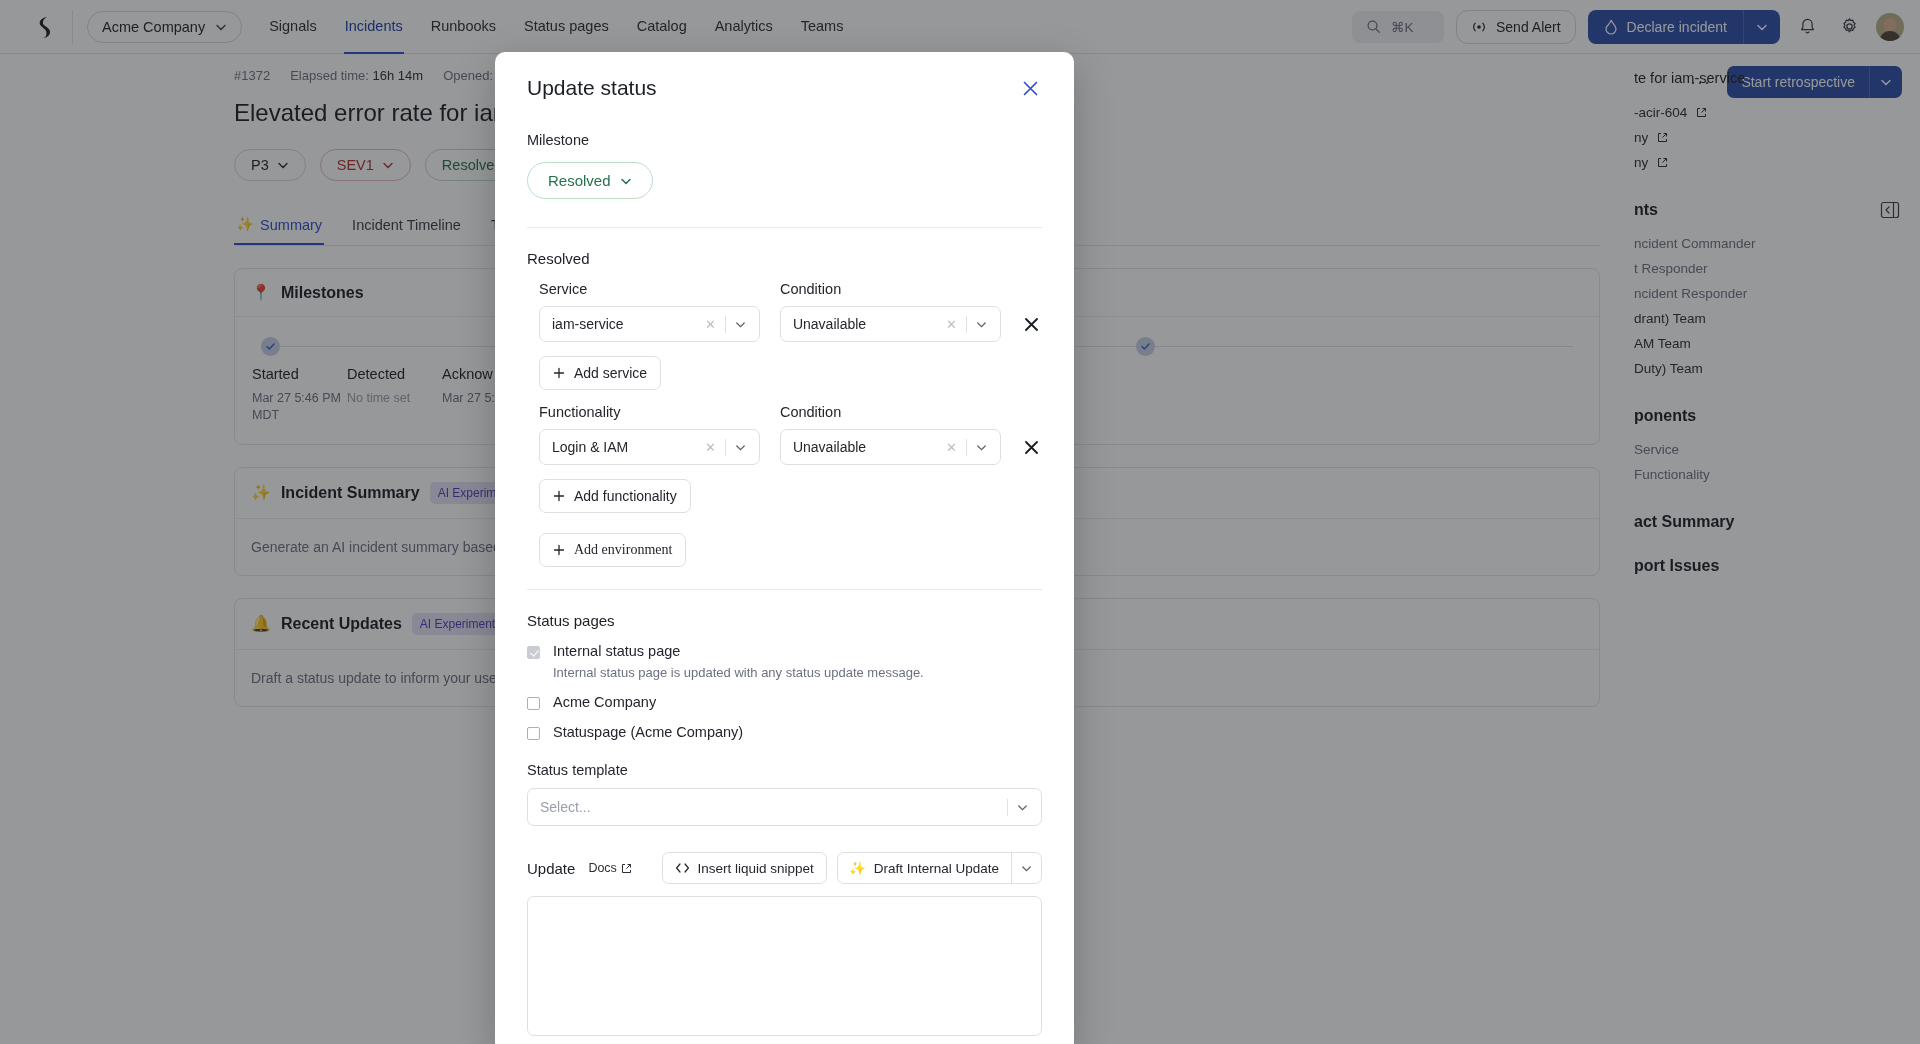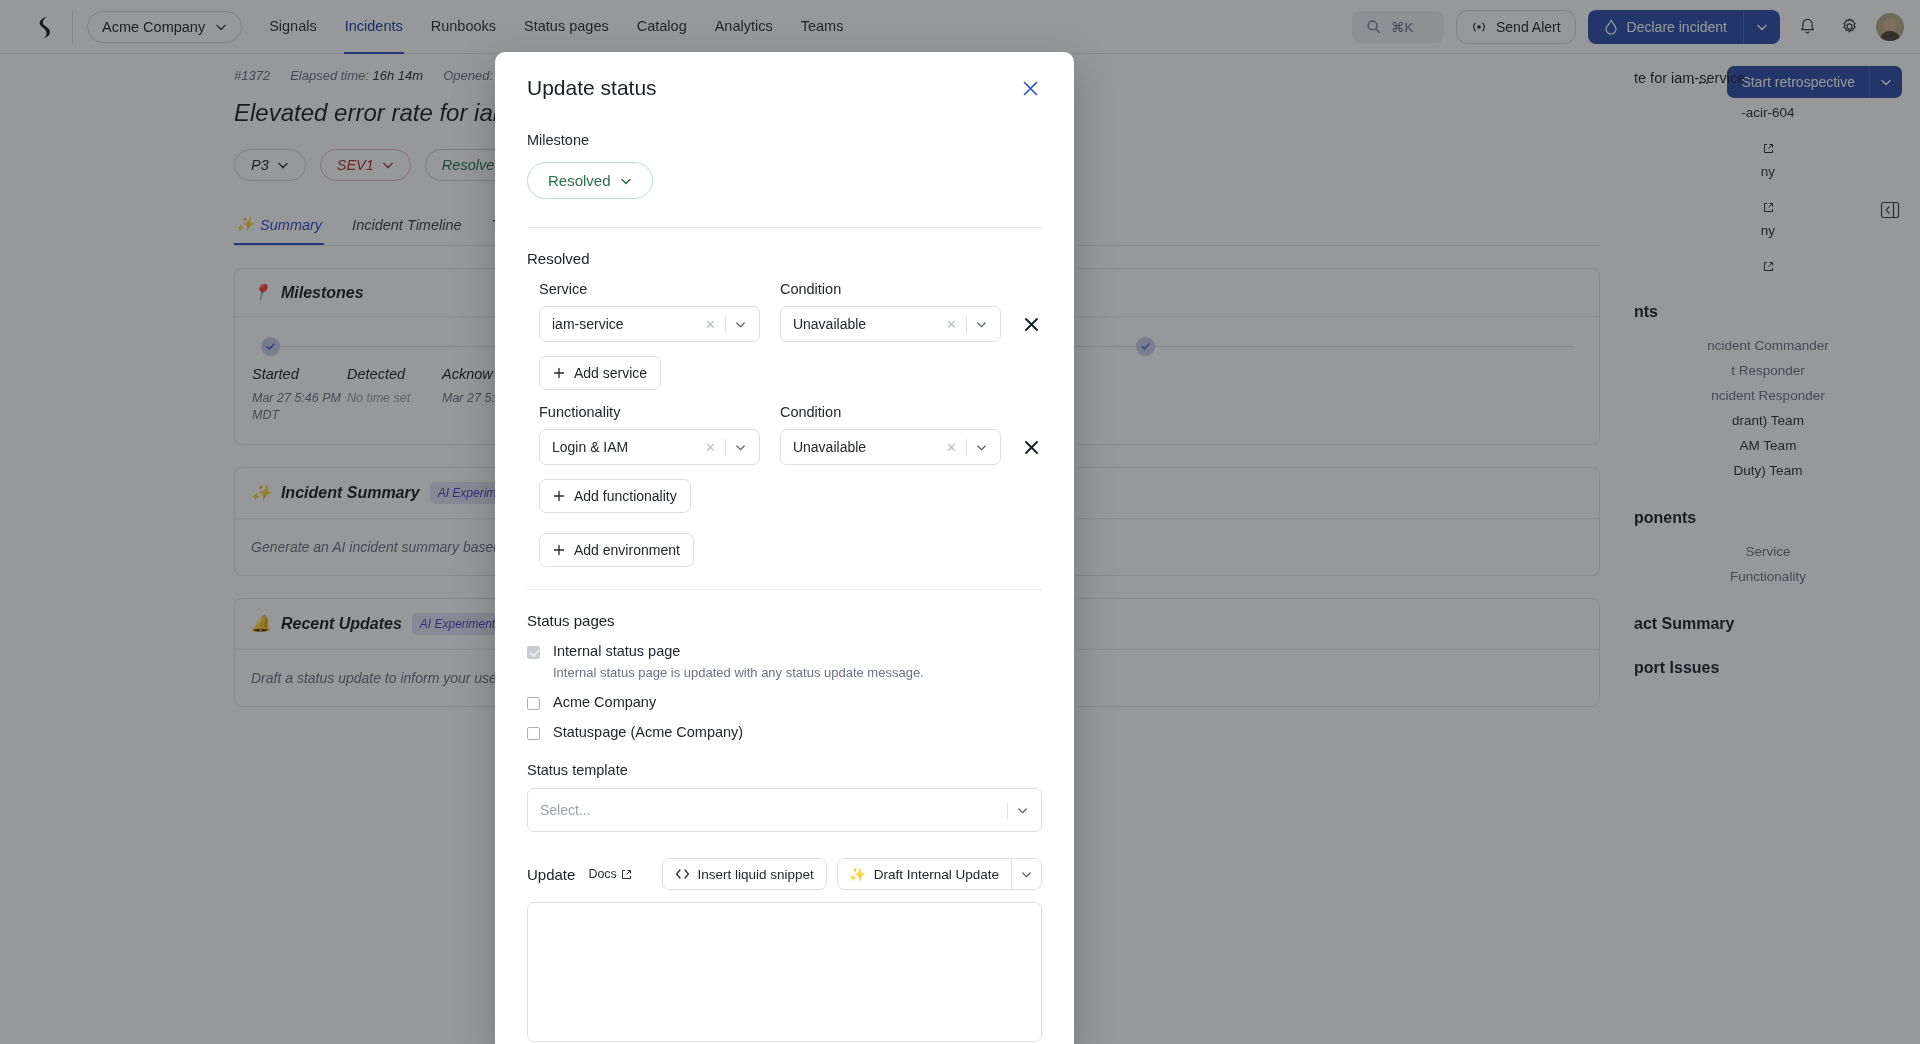--- a/index.html
+++ b/index.html
@@ -84,21 +84,21 @@
   .ms-line { height: 1px; background: #dfe2e7; flex: 1; }
   .ms-labels { display: flex; padding: 4px 16px 20px; }
   .ms-col { width: 95px; padding-left: 1px; }
   .ms-name { font-size: 14.5px; color: #1b1f26; margin-bottom: 8px; }
   .ms-time { font-size: 12.5px; color: #6b7180; line-height: 1.35; }
   .ms-time.muted { color: #9aa0ab; }
 
   
   .right-col { width: 300px; padding: 16px 18px 0 14px; }
   .rs-title { font-size: 14.5px; color: #1b1f26; margin-bottom: 14px; }
-  .rs-row { font-size: 13.5px; color: #2b2f37; padding: 5px 0; display: flex; align-items: center; gap: 23px; flex-direction: column; }
+  .rs-row { font-size: 13.5px; color: #2b2f37; padding: 5px 0; display: flex; align-items: center; gap: 9px; }
   .rs-sub { color: #6b7180; }
   .rs-head { font-size: 16px; font-weight: 600; color: #1b1f26; margin: 26px 0 12px; }
   .collapse-btn { position: absolute; right: 18px; top: 200px; width: 22px; height: 22px; color: #3b3f48; }
 
   
   .scrim { position: absolute; inset: 0; background: rgba(24,26,31,0.45); }
 
   
   .modal {
     position: absolute; left: 495px; top: 52px; width: 579px; height: 1000px;
@@ -143,21 +143,21 @@
     width: 13px; height: 13px; border: 1px solid #aab0ba; border-radius: 2px; background: #fff;
     flex: 0 0 auto; margin-top: 3px; position: relative;
   }
   .cb.checked-disabled { background: #c9ccd2; border-color: #c9ccd2; }
   .cb.checked-disabled::after {
     content: ""; position: absolute; left: 3.5px; top: 1px; width: 4px; height: 7px;
     border: solid #fff; border-width: 0 1.6px 1.6px 0; transform: rotate(42deg);
   }
   .cb-label { font-size: 14.5px; color: #23262d; }
   .cb-help { font-size: 13px; color: #6b7180; margin: 6px 0 0 26px; }
-  .sel-wide { height: 44px; margin-top: 10px; }
+  .sel-wide { height: 38px; margin-top: 10px; }
   .update-row { display: flex; align-items: center; margin-top: 26px; gap: 13px; }
   .update-label { font-size: 15px; color: #1b1f26; }
   .docs-link { font-size: 12.5px; color: #2b2f37; display: inline-flex; align-items: center; gap: 4px; }
   .update-actions { margin-left: auto; display: flex; gap: 10px; }
   .ua-btn { display: inline-flex; align-items: center; gap: 8px; border: 1px solid #dcdfe4; border-radius: 7px; background: #fff; padding: 7px 12px; font-size: 13.5px; color: #23262d; }
   .ua-split { display: inline-flex; border: 1px solid #dcdfe4; border-radius: 7px; background: #fff; overflow: hidden; }
   .ua-split .m { display: inline-flex; align-items: center; gap: 7px; padding: 7px 12px; font-size: 13.5px; color: #23262d; }
   .ua-split .c { display: flex; align-items: center; padding: 0 9px; border-left: 1px solid #dcdfe4; color: #5c626d; }
   .textarea { margin-top: 12px; height: 140px; border: 1px solid #dcdfe4; border-radius: 7px; background: #fff; }
 
@@ -253,21 +253,21 @@
         <div class="c">
           <svg width="12" height="12" viewBox="0 0 12 12">
               <path d="M2 4.5 L6 8.5 L10 4.5" stroke="#fff" stroke-width="1.4" fill="none" stroke-linecap="round"></path>
             </svg>
         </div>
       </div>
     </div>
 
     <div class="content">
       <div class="left-rail"></div>
-      <div class="main-col" style="padding-left:210px; padding-right:20px;font-style:italic;">
+      <div class="main-col" style="padding-left:210px; padding-right:20px;">
         <div class="incident-head">
           <div class="meta-line">
             <span>#1372</span>
             <span>
               <span>Elapsed time:</span>
               <span class="meta-strong">16h 14m</span>
             </span>
             <span>
               <span>Opened:</span>
               <span class="meta-strong">Wednesday, Mar 2</span>
@@ -516,21 +516,21 @@
           </div>
         </div>
         <div class="add-btn">
           <svg width="12" height="12" viewBox="0 0 12 12">
               <path d="M6 1.5 V10.5 M1.5 6 H10.5" stroke="#23262d" stroke-width="1.3" stroke-linecap="round"></path>
             </svg>
           <span>Add functionality</span>
         </div>
       </div>
 
-      <div class="impact-group" style="margin-top:6px;">
+      <div class="impact-group" style="margin-top:6px;font-family:Liberation Serif, serif;">
         <div class="add-btn">
           <svg width="12" height="12" viewBox="0 0 12 12">
               <path d="M6 1.5 V10.5 M1.5 6 H10.5" stroke="#23262d" stroke-width="1.3" stroke-linecap="round"></path>
             </svg>
           <span>Add environment</span>
         </div>
       </div>
 
       <div class="hr" style="margin-top:22px;"></div>
 

